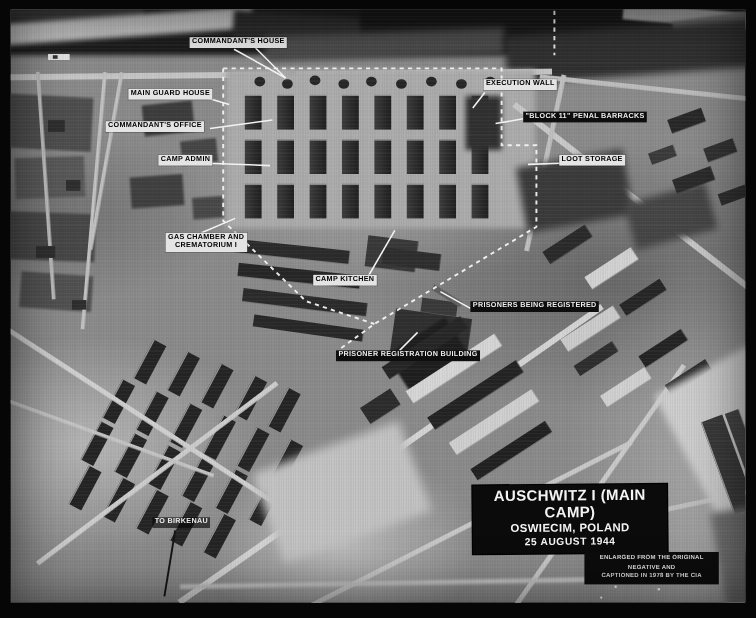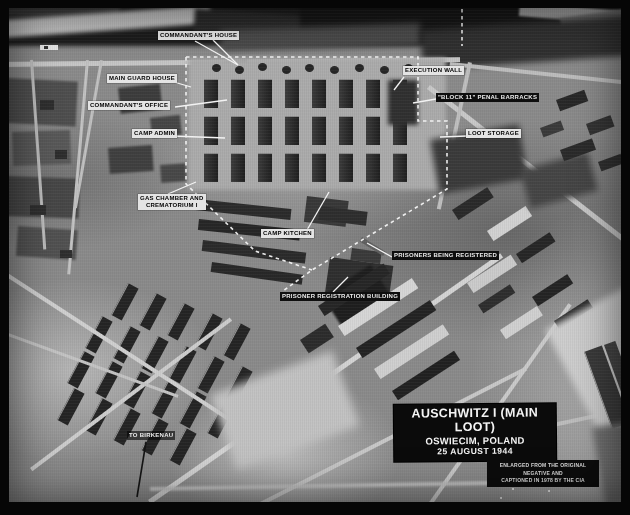--- a/index.html
+++ b/index.html
@@ -221,21 +221,21 @@
       <div class="lbl lbl-ctr" style="left:138px;top:194px">
         <span style="display:block">GAS CHAMBER AND</span>
         <span style="display:block">CREMATORIUM I</span>
       </div>
       <div class="lbl" style="left:261px;top:229px">CAMP KITCHEN</div>
       <div class="lbl lbl-dark" style="left:392px;top:251px">PRISONERS BEING REGISTERED</div>
       <div class="lbl lbl-dark" style="left:280px;top:292px">PRISONER REGISTRATION BUILDING</div>
       <div class="lbl lbl-dark" style="left:127px;top:431px;background:rgba(5,5,5,.62)">TO BIRKENAU</div>
 
       <div class="titleblock">
-        <div class="t1">AUSCHWITZ I (MAIN LOOT)</div>
+        <div class="t1">AUSCHWITZ I (MAIN CAMP)</div>
         <div class="t2">OSWIECIM, POLAND</div>
         <div class="t3">25 AUGUST 1944</div>
       </div>
 
       <div class="credit">
         <div>ENLARGED FROM THE ORIGINAL NEGATIVE AND</div>
         <div>CAPTIONED IN 1978 BY THE CIA</div>
       </div>
     </div>
   </div>

